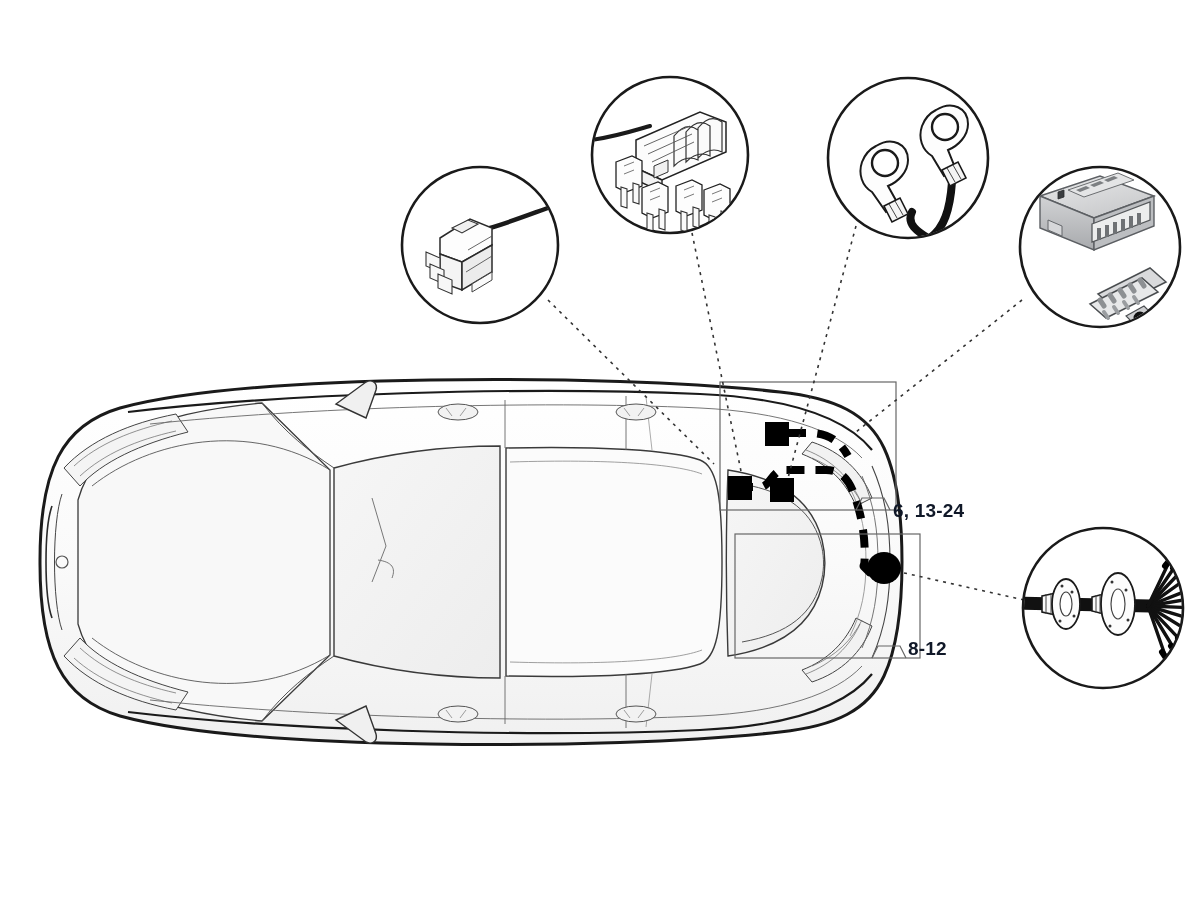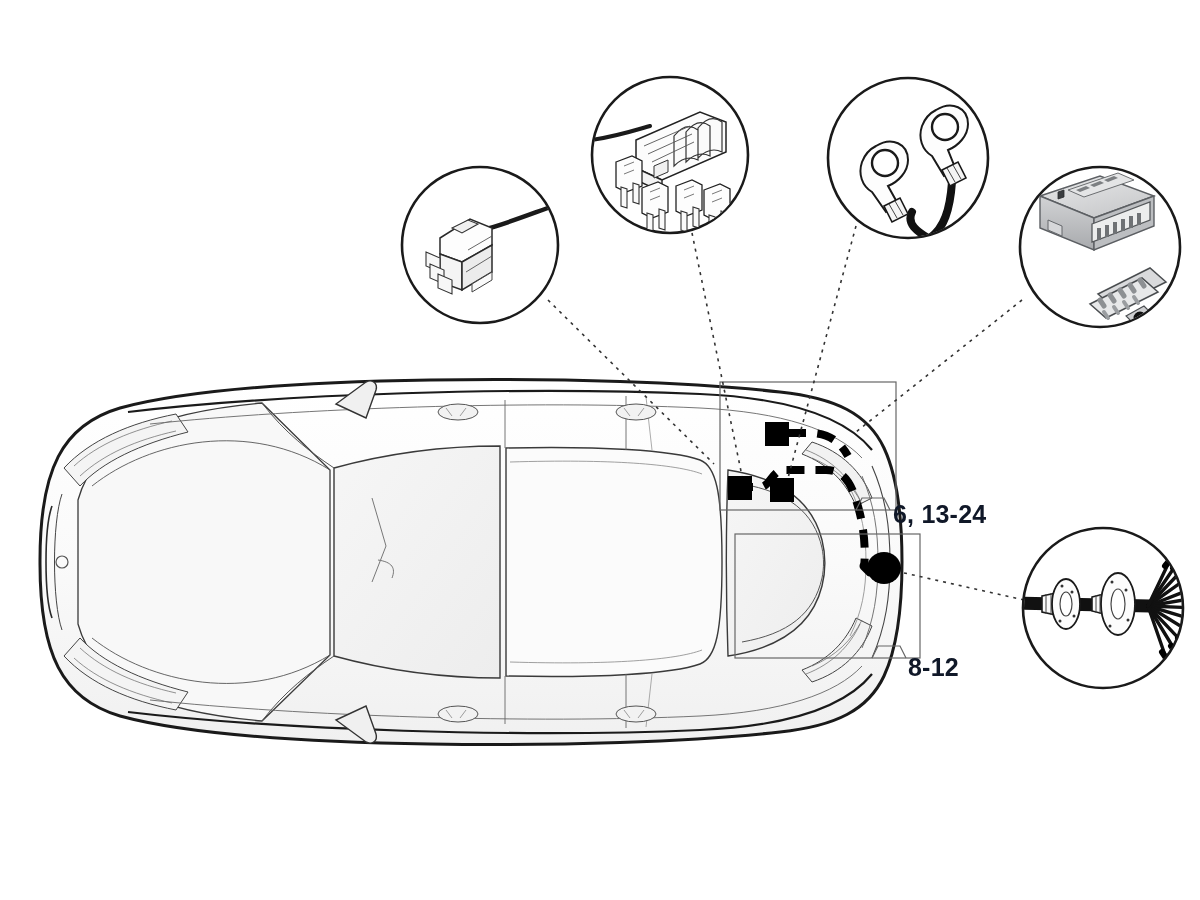--- a/index.html
+++ b/index.html
@@ -23,27 +23,27 @@
     position: absolute;
     top: 0;
     left: 0;
     width: 1200px;
     height: 900px;
   }
   .ref-label {
     position: absolute;
     font-family: "Liberation Sans", sans-serif;
     font-weight: bold;
-    font-size: 25px;
+    font-size: 19px;
     letter-spacing: 0.2px;
     color: #101828;
     white-space: nowrap;
   }
   #label-6-13-24 { left: 893px; top: 500px; }
-  #label-8-12  { left: 908px; top: 653px; }
+  #label-8-12  { left: 908px; top: 638px; }
 </style>
 </head>
 <body>
 
 <div id="stage">
 
   <svg id="diagram" viewBox="0 0 1200 900">
     <defs>
       <linearGradient id="bodyGrad" x1="0" y1="0" x2="0" y2="1">
         <stop offset="0%" stop-color="#ffffff"></stop>

